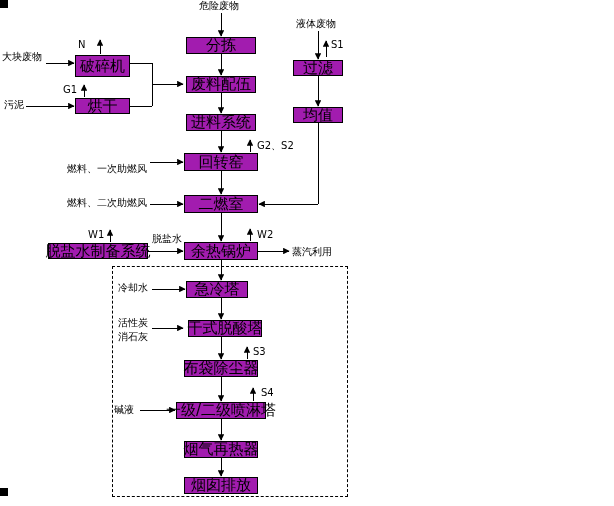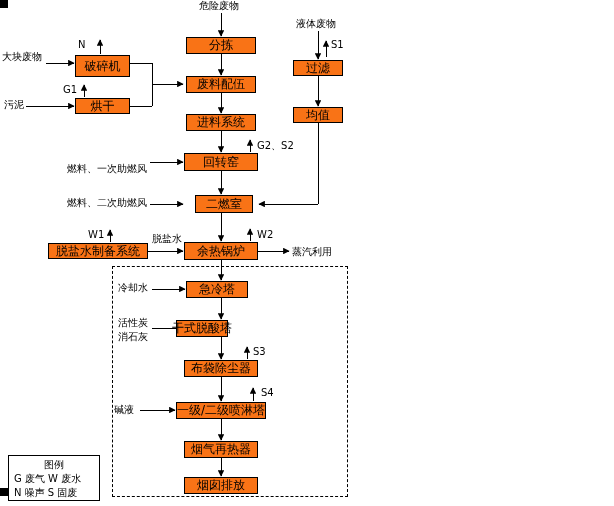--- a/index.html
+++ b/index.html
@@ -4,23 +4,23 @@
 <style>
   html,body { margin:0; padding:0; background:#fff; }
   .canvas {
     position:relative; width:614px; height:506px; background:#ffffff;
     font-family:"DejaVu Sans","Liberation Sans",sans-serif; color:#000;
     overflow:hidden;
   }
   svg.wires { position:absolute; left:0; top:0; width:614px; height:506px; }
   svg.wires line, svg.wires polyline { stroke:#000; stroke-width:1; fill:none; shape-rendering:crispEdges; }
   .node {
-    position:absolute; box-sizing:border-box; border:1px solid #000; background:#f97316;
+    position:absolute; box-sizing:border-box; border:1px solid #000; background:#a21caf;
     display:flex; align-items:center; justify-content:center;
-    font-size:12px; white-space:nowrap; z-index:2;
+    font-size:15px; white-space:nowrap; z-index:2;
   }
   .lbl { position:absolute; font-size:10px; line-height:12px; white-space:nowrap; z-index:2; }
   .em  { position:absolute; font-size:10px; line-height:11px; white-space:nowrap; z-index:2; }
   .dashed-box { position:absolute; border:1px dashed #000; z-index:1; }
   .legend {
     position:absolute; box-sizing:border-box; border:1px solid #000; background:#fff;
     font-size:10px; line-height:13px; z-index:2;
   }
   .legend .t { text-align:center; margin-top:2px; }
   .legend .r { margin:1px 0 0 5px; }
@@ -87,24 +87,24 @@
       <line x1="253" y1="401" x2="253" y2="388" marker-end="url(#arr)"></line>
     </g>
   </svg>
 
   <div class="dashed-box" style="left:112px; top:266px; width:234px; height:229px;"></div>
 
   <div class="node" style="left:186px; top:37px;  width:70px; height:17px;">分拣</div>
   <div class="node" style="left:186px; top:76px;  width:70px; height:17px;">废料配伍</div>
   <div class="node" style="left:186px; top:114px; width:70px; height:17px;">进料系统</div>
   <div class="node" style="left:184px; top:153px; width:74px; height:18px;">回转窑</div>
-  <div class="node" style="left:184px; top:195px; width:58px; height:18px;margin-left:11px;">二燃室</div>
+  <div class="node" style="left:184px; top:195px; width:74px; height:18px;">二燃室</div>
   <div class="node" style="left:184px; top:242px; width:74px; height:18px;">余热锅炉</div>
   <div class="node" style="left:186px; top:281px; width:62px; height:17px;">急冷塔</div>
-  <div class="node" style="left:176px; top:320px; width:52px; height:17px;">干式脱酸塔</div>
+  <div class="node" style="left:188px; top:320px; width:74px; height:17px;">干式脱酸塔</div>
   <div class="node" style="left:184px; top:360px; width:74px; height:17px;">布袋除尘器</div>
   <div class="node" style="left:176px; top:402px; width:90px; height:17px;">一级/二级喷淋塔</div>
   <div class="node" style="left:184px; top:441px; width:74px; height:17px;">烟气再热器</div>
   <div class="node" style="left:184px; top:477px; width:74px; height:17px;">烟囱排放</div>
   <div class="node" style="left:75px;  top:55px;  width:55px; height:22px;">破碎机</div>
   <div class="node" style="left:75px;  top:98px;  width:55px; height:16px;">烘干</div>
   <div class="node" style="left:48px;  top:243px; width:100px;height:16px;">脱盐水制备系统</div>
   <div class="node" style="left:293px; top:60px;  width:50px; height:16px;">过滤</div>
   <div class="node" style="left:293px; top:107px; width:50px; height:16px;">均值</div>
 
@@ -123,22 +123,17 @@
 
   <div class="em" style="left:78px;  top:39px;">N</div>
   <div class="em" style="left:63px;  top:84px;">G1</div>
   <div class="em" style="left:331px; top:39px;">S1</div>
   <div class="em" style="left:257px; top:140px;">G2、S2</div>
   <div class="em" style="left:257px; top:229px;">W2</div>
   <div class="em" style="left:88px;  top:229px;">W1</div>
   <div class="em" style="left:253px; top:346px;">S3</div>
   <div class="em" style="left:261px; top:387px;">S4</div>
 
-  <div class="legend" style="left:8px; top:455px; width:92px; height:46px;">
-    <div class="t">图例</div>
-    <div class="r">G 废气 W 废水</div>
-    <div class="r">N 噪声 S 固废</div>
-  </div>
 
   <div class="marker-sq" style="left:0; top:0;"></div>
   <div class="marker-sq" style="left:0; top:488px;"></div>
 
 </div>
 
 </body></html>

